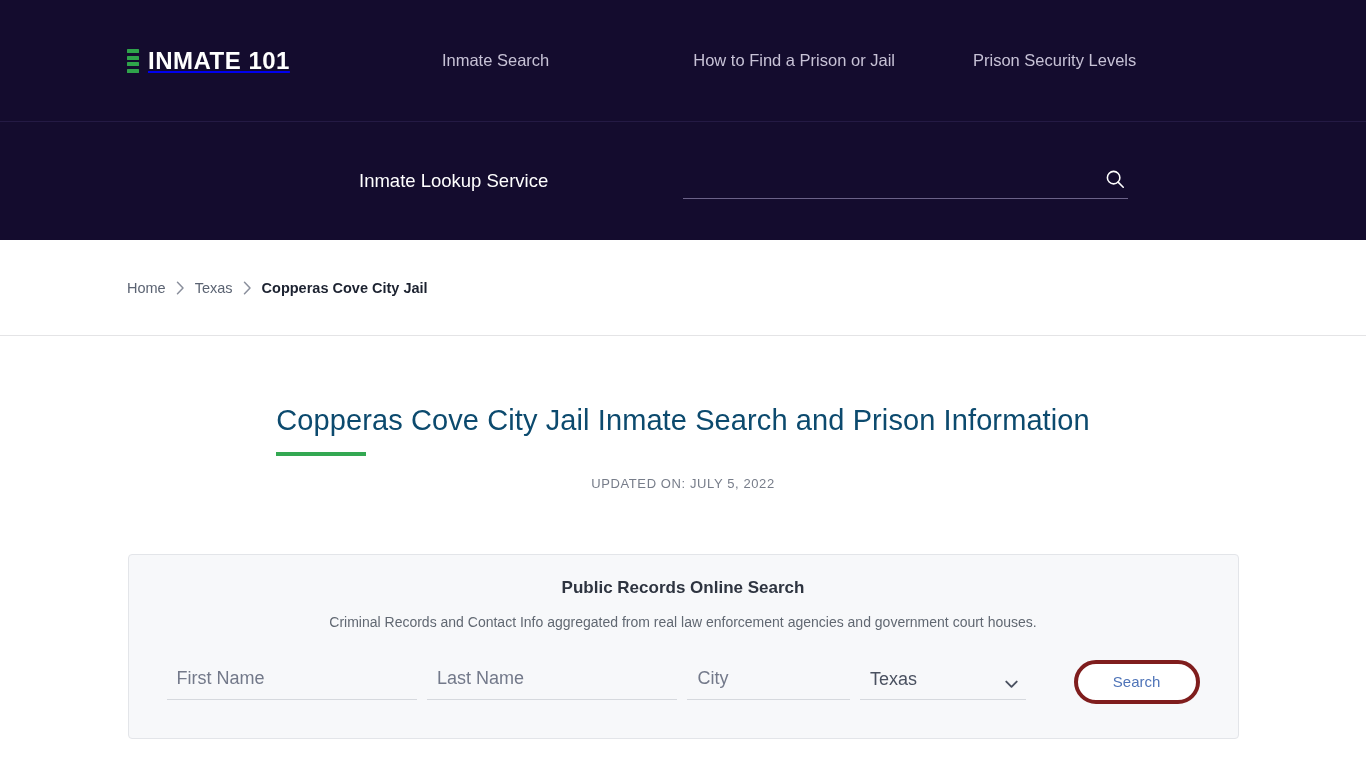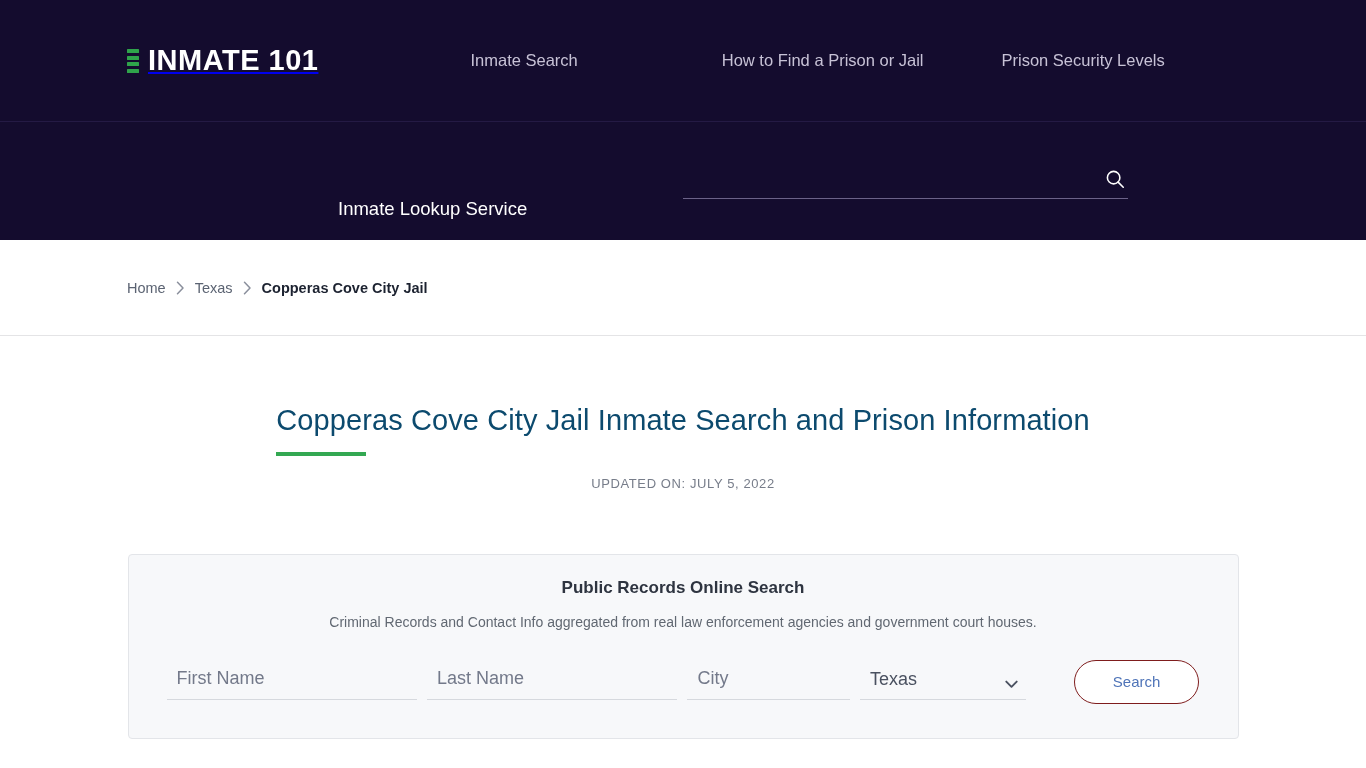--- a/index.html
+++ b/index.html
@@ -44,21 +44,21 @@
     width: 12px;
     height: 4px;
     background: #2fa34b;
     border-radius: 0.5px;
   }
   .brand-mark i:nth-child(2) { width: 12px; }
   .brand-mark i:nth-child(3) { width: 12px; }
 
   .brand-text {
     color: #ffffff;
-    font-size: 29px;
+    font-size: 24px;
     font-weight: 700;
     letter-spacing: 0.5px;
     line-height: 1;
     white-space: nowrap;
   }
 
   .nav {
     display: flex;
     align-items: flex-start;
     margin-left: 152px;
@@ -78,27 +78,26 @@
   .searchband {
     height: 118px;
     background: #140c2e;
     display: flex;
     align-items: center;
     position: relative;
   }
 
   .lookup-label {
     position: absolute;
-    left: 338px;
+    left: 359px;
     top: 50%;
     transform: translateY(-50%);
     color: #ffffff;
     font-size: 18.5px;
     white-space: nowrap;
-    margin-top: 28px;
   }
 
   .search-wrap {
     position: absolute;
     left: 683px;
     top: 50%;
     transform: translateY(-50%);
     width: 445px;
     display: flex;
     align-items: center;
@@ -269,21 +268,21 @@
     right: 8px;
     bottom: 10px;
     pointer-events: none;
     display: flex;
   }
 
   .search-btn {
     width: 126px;
     height: 44px;
     border-radius: 24px;
-    border: 1px solid #7f1d1d;
+    border: 4px solid #7f1d1d;
     background: #ffffff;
     color: #4f74b8;
     font-size: 15px;
     font-family: inherit;
     cursor: pointer;
     line-height: 1;
     margin-bottom: -4px;
   }
 </style>
 </head>

